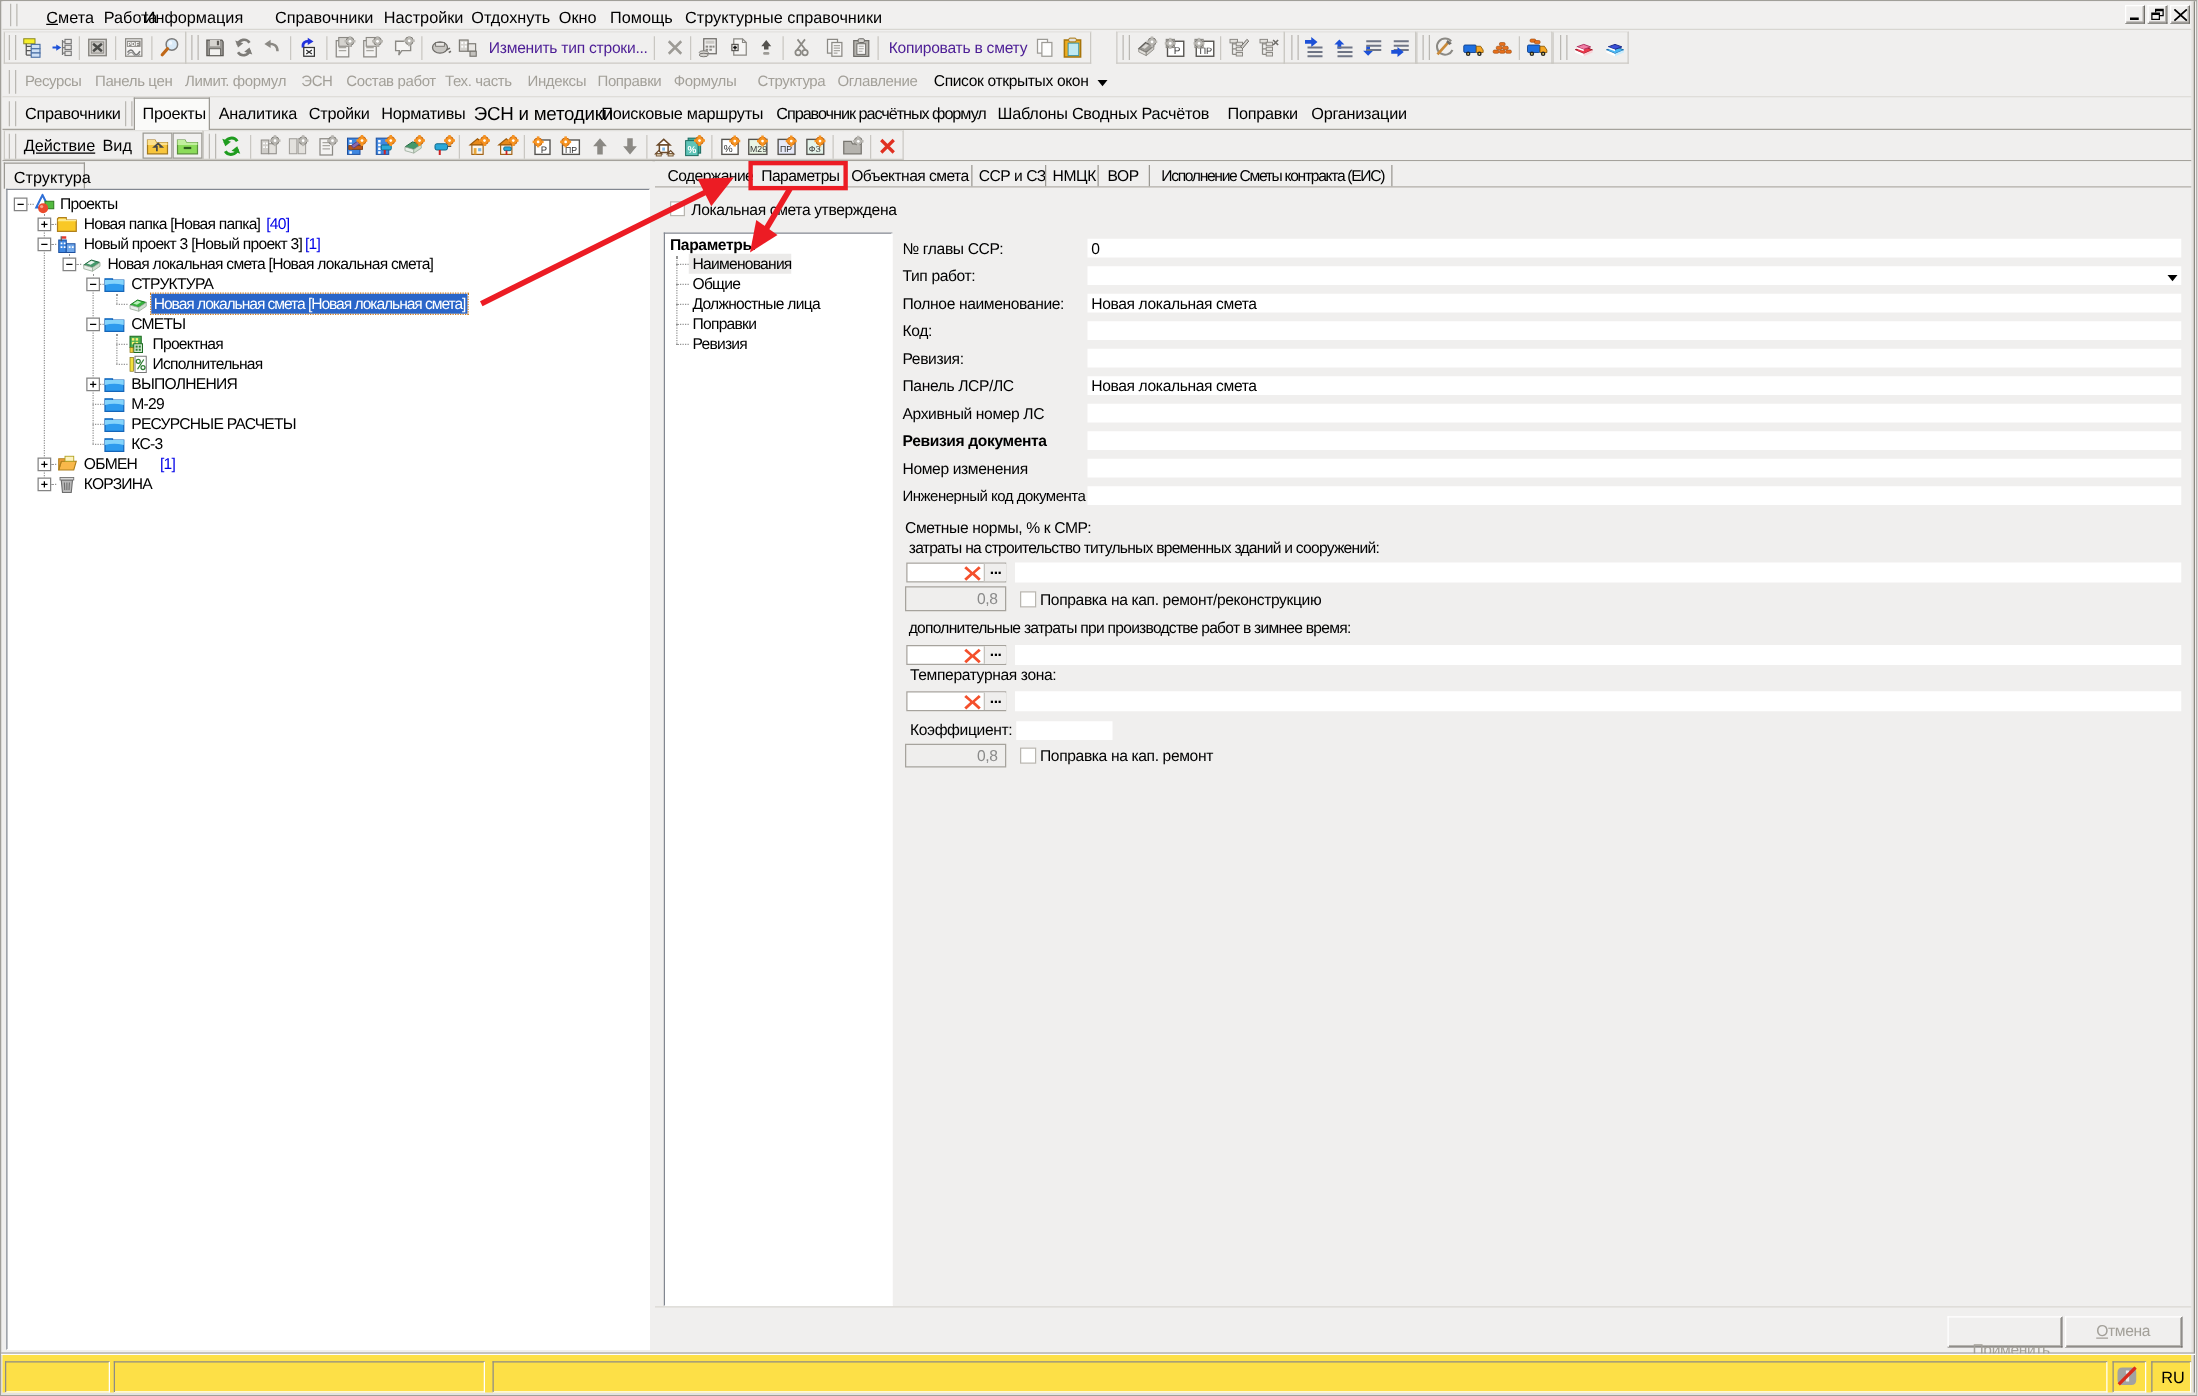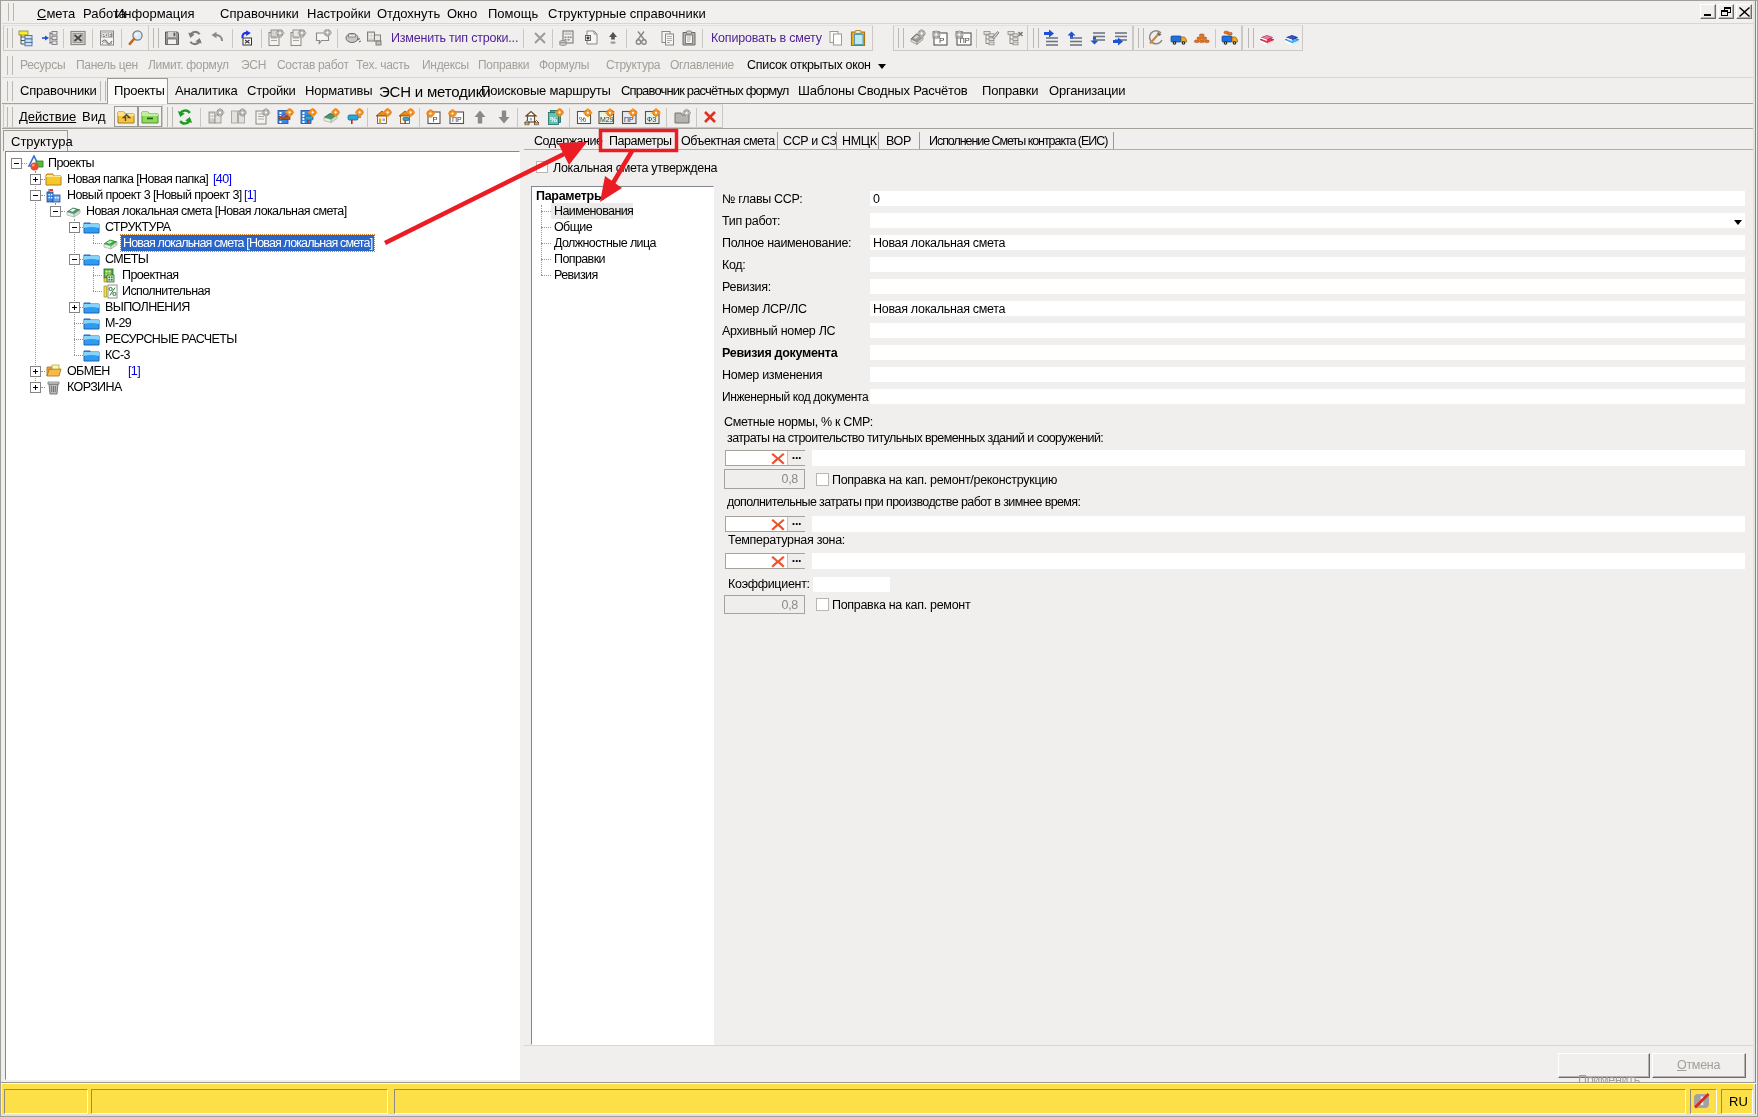--- a/index.html
+++ b/index.html
@@ -750,21 +750,21 @@
     <div class="t" style="left:198px;top:86px;">Тип работ:</div>
     <div class="field" style="left:346px;top:84px;width:875px;"></div>
     <div class="abs" style="left:1210px;top:91px;width:0;height:0;border:4px solid transparent;border-top:5px solid #000;"></div>
     <div class="t" style="left:198px;top:108px;">Полное наименование:</div>
     <div class="field" style="left:346px;top:106px;width:875px;"></div>
     <div class="t" style="left:349px;top:108px;">Новая локальная смета</div>
     <div class="t" style="left:198px;top:130px;">Код:</div>
     <div class="field" style="left:346px;top:128px;width:875px;"></div>
     <div class="t" style="left:198px;top:152px;">Ревизия:</div>
     <div class="field" style="left:346px;top:150px;width:875px;"></div>
-    <div class="t" style="left:198px;top:174px;">Номер ЛСР/ЛС</div>
+    <div class="t" style="left:198px;top:174px;">Панель ЛСР/ЛС</div>
     <div class="field" style="left:346px;top:172px;width:875px;"></div>
     <div class="t" style="left:349px;top:174px;">Новая локальная смета</div>
     <div class="t" style="left:198px;top:196px;">Архивный номер ЛС</div>
     <div class="field" style="left:346px;top:194px;width:875px;"></div>
     <div class="t" style="left:198px;top:218px;font-weight:bold;">Ревизия документа</div>
     <div class="field" style="left:346px;top:216px;width:875px;"></div>
     <div class="t" style="left:198px;top:240px;">Номер изменения</div>
     <div class="field" style="left:346px;top:238px;width:875px;"></div>
     <div class="t" style="left:198px;top:262px;font-size:12px;letter-spacing:-0.4px;">Инженерный код документа</div>
     <div class="field" style="left:346px;top:260px;width:875px;"></div>

